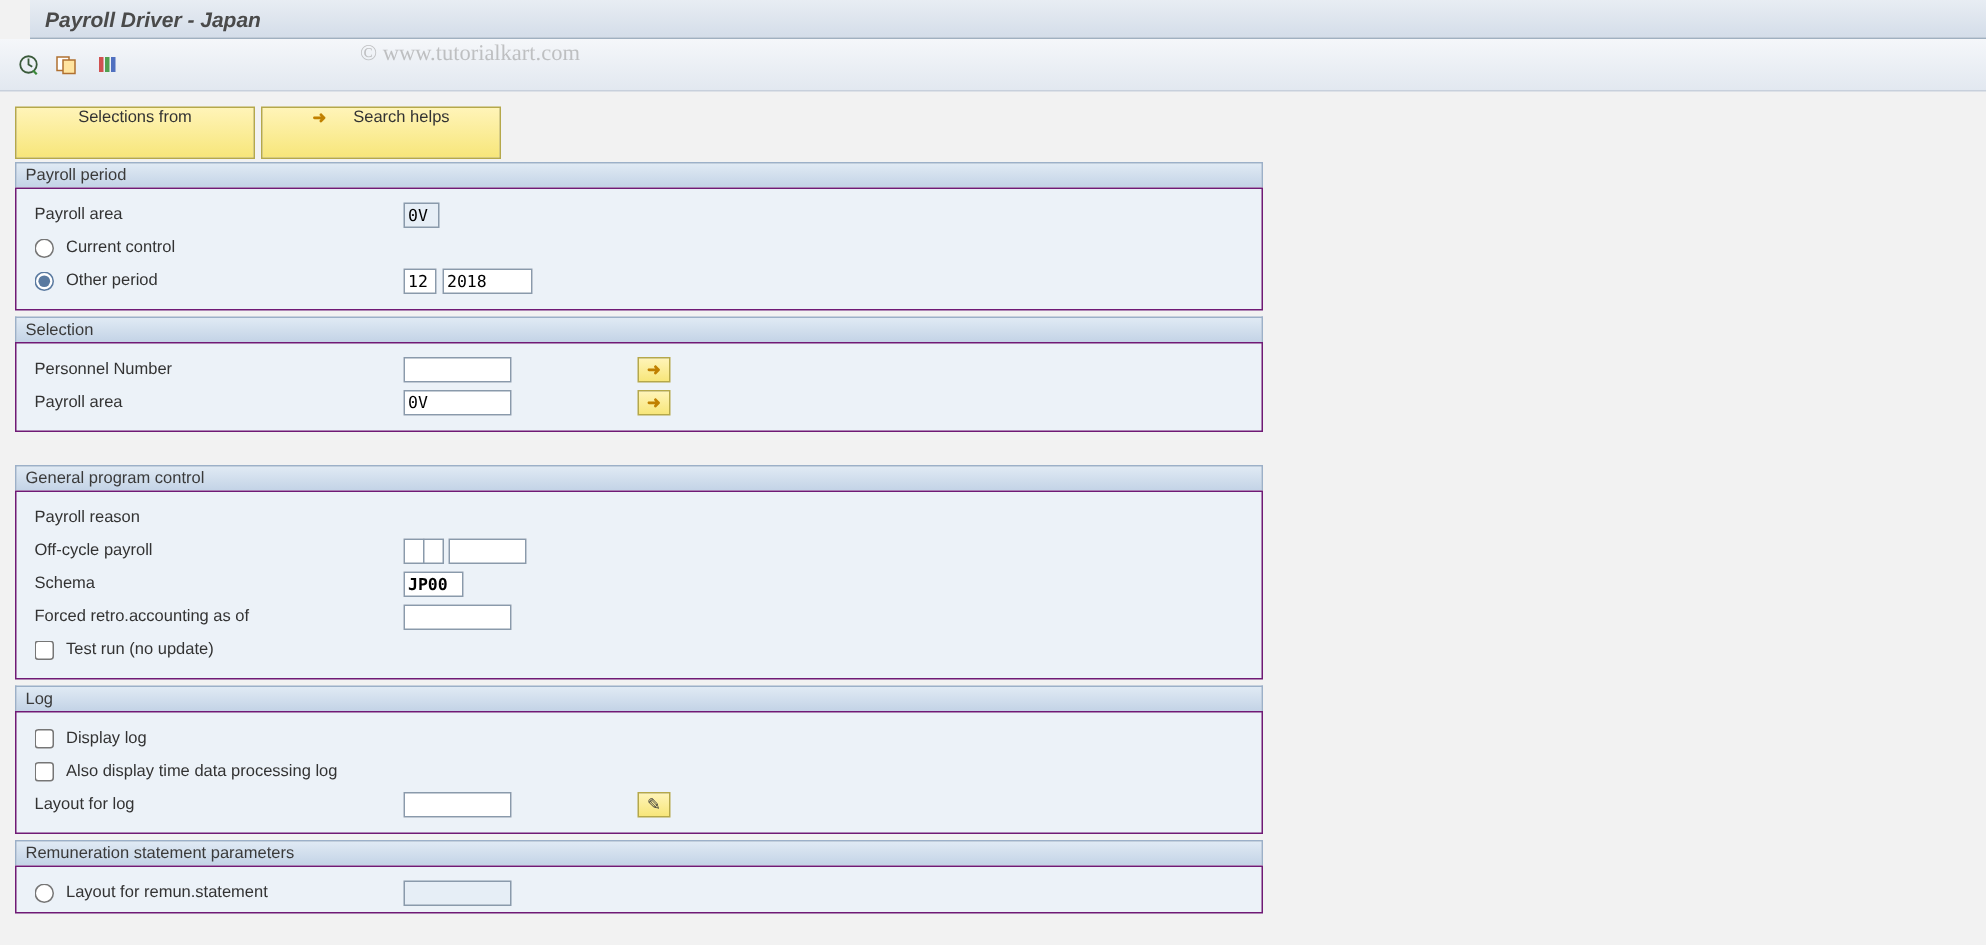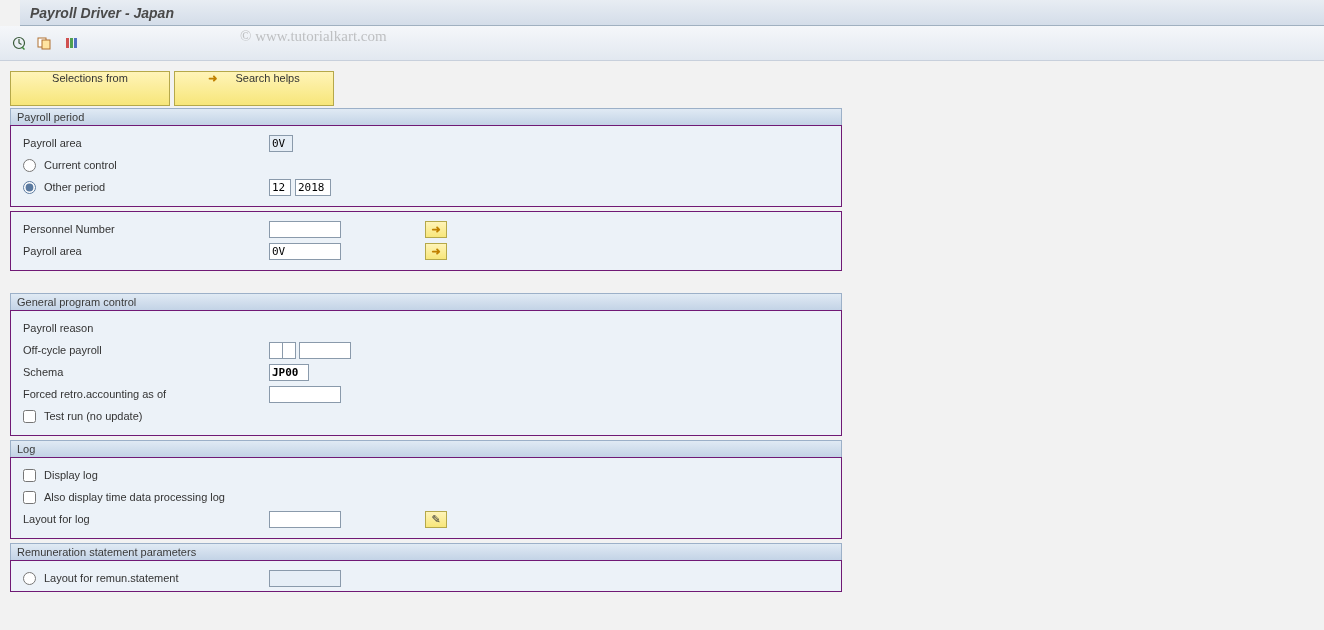--- a/index.html
+++ b/index.html
@@ -160,27 +160,28 @@
           <span>Current control</span>
         </div>
       </div>
       <div class="row">
         <div class="label">
           <input type="radio" name="period" class="radio" checked="" style="">
           <span>Other period</span>
         </div>
         <div class="fields">
           <input type="text" class="inp" style="width: 22px;" value="12">
-          <input type="text" class="inp" style="width: 36px;" value="2018">
+          <input type="text" class="inp" style="width: 60px;" value="2018">
         </div>
       </div>
     </div>
   </div>
 
   <div class="group">
+    <div class="group-header">Selection</div>
     <div class="group-body">
       <div class="row">
         <div class="label">Personnel Number</div>
         <div class="fields">
           <input type="text" class="inp" style="width: 72px;" value="">
           <div class="multi-btn">➜</div>
         </div>
       </div>
       <div class="row">
         <div class="label">Payroll area</div>

